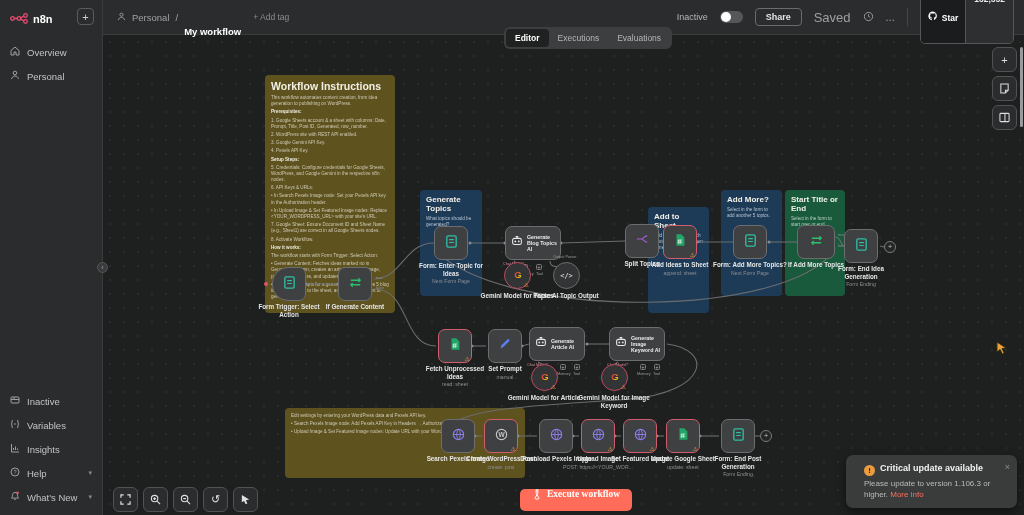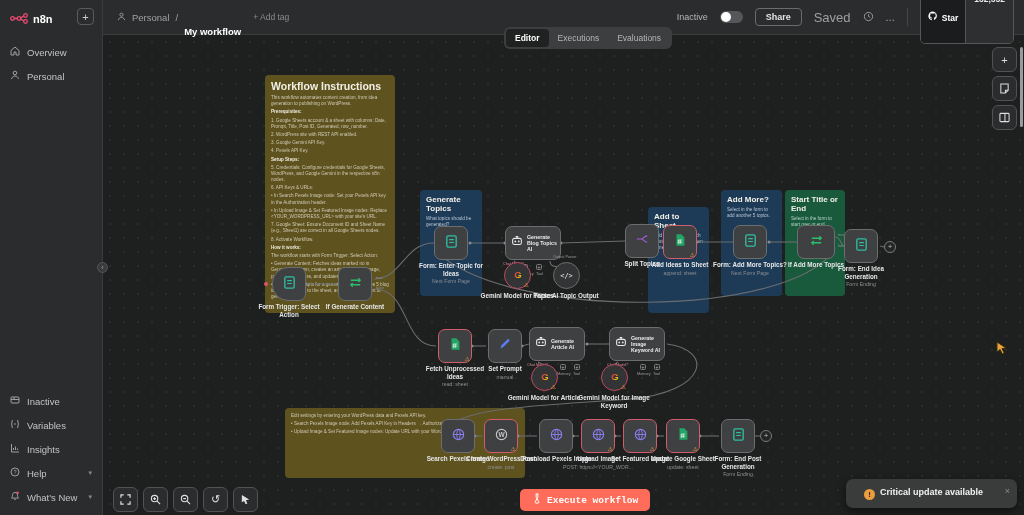--- a/index.html
+++ b/index.html
@@ -94,22 +94,22 @@
     background:#242525; z-index:3; }
   .outlbl { position:absolute; font-size:3.8px; color:#8e8f91; z-index:3; }
   .trigger-dot { position:absolute; width:4px; height:4px; border-radius:50%; background:#e0556a; z-index:3; }
 
   
   .canvas-btn { position:absolute; width:25px; height:25px; background:#2b2c2d;
     border:1px solid #515254; border-radius:6px; display:flex; align-items:center;
     justify-content:center; color:#dfe0e1; z-index:15; cursor:pointer; font-size:11px; }
   #execute-btn { position:absolute; left:520px; top:489px; height:22px; padding:0 12px;
     background:#ff6d5a; border:none; border-radius:5px; color:#fff; font-weight:bold;
-    font-size:9.5px; display:flex; align-items:center; gap:5px; z-index:15; cursor:pointer;
-    font-family:Liberation Mono, monospace; }
+    font-size:9.5px; display:flex; gap:5px; z-index:15; cursor:pointer;
+    font-family:Liberation Serif, serif; }
   #notification { position:absolute; right:7px; bottom:7px; width:171px; background:#3a3c3c;
     border-radius:7px; padding:8px 18px; z-index:25; box-shadow:0 3px 10px rgba(0,0,0,.5); }
   #notification .ntitle { font-size:9px; font-weight:bold; color:#f1f2f2; }
   #notification .nbody { font-size:8px; color:#b9baba; line-height:1.3; margin-top:3px; }
   #notification .nlink { color:#ff6d5a; cursor:pointer; }
   #notification .nclose { position:absolute; right:7px; top:7px; color:#8b8c8d; font-size:9px; cursor:pointer; }
   .nwarnicon { display:inline-flex; width:11px; height:11px; border-radius:50%; background:#eb9d3e;
     color:#2b2c2d; font-size:8px; font-weight:bold; align-items:center; justify-content:center;
     margin-right:5px; vertical-align:-2px; }
   #cursor { position:absolute; left:996px; top:341px; z-index:30; pointer-events:none; }
@@ -631,20 +631,23 @@
   <span><svg width="10" height="11" viewBox="0 0 12 13">
         <path d="M4.5 1h3M5 1v4l3.2 5.5a1 1 0 0 1-.9 1.5H4.7a1 1 0 0 1-.9-1.5L7 5V1" fill="none" stroke="#fff" stroke-width="1.2"></path>
       </svg></span>
   <span>Execute workflow</span>
 </button>
 
 <div id="notification">
   <div class="ntitle">
     <span class="nwarnicon">!</span><span>Critical update available</span>
   </div>
+  <div class="nbody">
+    <span>Please update to version 1.106.3 or higher. </span><span class="nlink">More info</span>
+  </div>
   <span class="nclose">×</span>
 </div>
 
 <div id="scrollbar"></div>
 
 <span id="cursor">
   <svg width="12" height="14" viewBox="0 0 12 14">
       <path d="M1 1l9 6-4 .6 2.2 4.4-2 .9-2.1-4.4L1 11z" fill="#e8a33d" stroke="#3a2c08" stroke-width="1"></path>
     </svg>
 </span>

